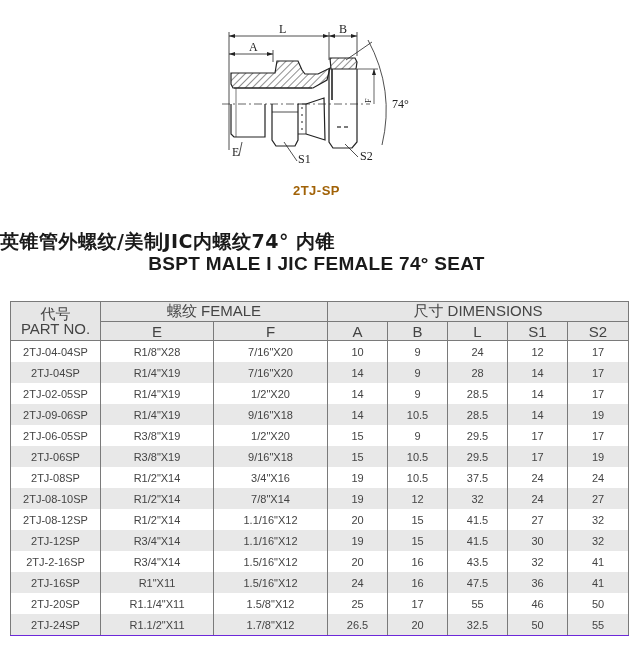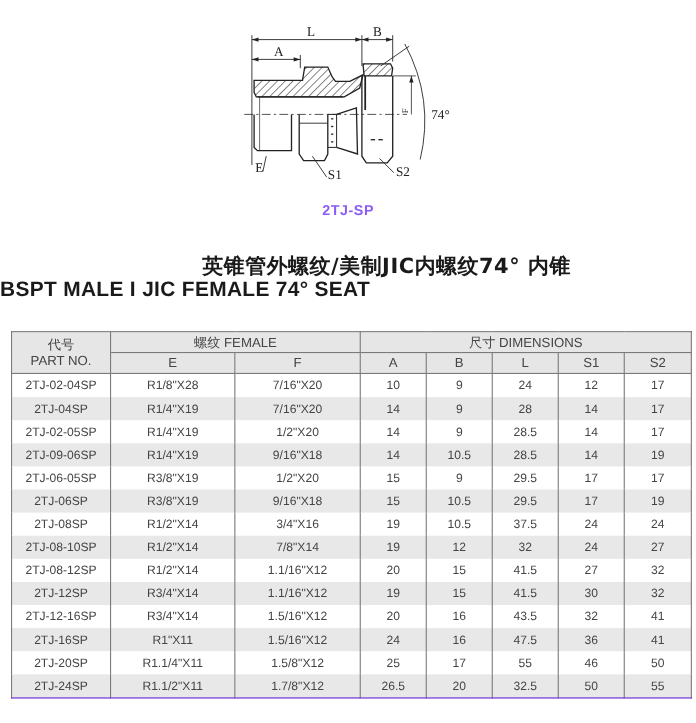--- a/index.html
+++ b/index.html
@@ -1,23 +1,23 @@
 <!DOCTYPE html>
 <html><head>
 <meta charset="utf-8">
 <style>
   html, body { margin: 0; padding: 0; background: #ffffff; }
   body { width: 633px; height: 657px; position: relative; overflow: hidden; font-family: "Liberation Sans", "DejaVu Sans", sans-serif; color: #333; }
   .drawing { position: absolute; left: 200px; top: 0; width: 240px; height: 180px; }
-  .model-label { position: absolute; left: 0; width: 633px; top: 183px; text-align: center; font-weight: bold; font-size: 13px; letter-spacing: 0.5px; color: #8b5cf6; }
-  .title-cn { position: absolute; left: 0; width: 519px; top: 229px; text-align: right; font-weight: bold; font-size: 19px; color: #1a1a1a; font-family: "DejaVu Sans", sans-serif; letter-spacing: 0.5px; }
-  .title-en { position: absolute; left: 0; width: 633px; top: 253px; text-align: left; font-weight: bold; font-size: 19px; color: #1a1a1a; letter-spacing: 0.3px; }
+  .model-label { position: absolute; left: 0; width: 633px; top: 183px; text-align: center; font-weight: bold; font-size: 13px; letter-spacing: 0.5px; color: #a16207; }
+  .title-cn { position: absolute; left: 0; width: 519px; top: 229px; text-align: left; font-weight: bold; font-size: 19px; color: #1a1a1a; font-family: "DejaVu Sans", sans-serif; letter-spacing: 0.5px; }
+  .title-en { position: absolute; left: 0; width: 633px; top: 253px; text-align: center; font-weight: bold; font-size: 19px; color: #1a1a1a; letter-spacing: 0.3px; }
   table.spec { position: absolute; left: 10px; top: 301px; border-collapse: collapse; width: 618px; table-layout: fixed; font-size: 11px; color: #444; }
   table.spec td, table.spec th { border: 1px solid #7a7a7a; text-align: center; padding: 0; font-weight: normal; }
-  table.spec thead th { background: #e6e6e6; height: 18px; font-size: 12px; color: #444; text-align: center; }
+  table.spec thead th { background: #e6e6e6; height: 18px; font-size: 15px; color: #444; text-align: center; }
   table.spec thead th.partno { line-height: 15px; }
   table.spec tbody td { height: 21px; border-top: none; border-bottom: none; }
   table.spec tbody tr:nth-child(even) td { background: #e8e8e8; }
   table.spec tbody tr:last-child td { border-bottom: 1px solid #6d28d9; }
   table.spec { border: 1px solid #7a7a7a; }
 </style>
 </head>
 <body>
 
 <svg class="drawing" viewBox="200 0 240 180" width="240" height="180" xmlns="http://www.w3.org/2000/svg">
@@ -119,21 +119,21 @@
       <th>F</th>
       <th>A</th>
       <th>B</th>
       <th>L</th>
       <th>S1</th>
       <th>S2</th>
     </tr>
   </thead>
   <tbody id="tbody">
   <tr>
-        <td>2TJ-02-04SP</td>
+        <td>2TJ-04-04SP</td>
         <td>R1/8"X28</td>
         <td>7/16"X20</td>
         <td>10</td>
         <td>9</td>
         <td>24</td>
         <td>12</td>
         <td>17</td>
       </tr>
       <tr>
         <td>2TJ-04SP</td>
@@ -219,21 +219,21 @@
         <td>2TJ-12SP</td>
         <td>R3/4"X14</td>
         <td>1.1/16"X12</td>
         <td>19</td>
         <td>15</td>
         <td>41.5</td>
         <td>30</td>
         <td>32</td>
       </tr>
       <tr>
-        <td>2TJ-12-16SP</td>
+        <td>2TJ-2-16SP</td>
         <td>R3/4"X14</td>
         <td>1.5/16"X12</td>
         <td>20</td>
         <td>16</td>
         <td>43.5</td>
         <td>32</td>
         <td>41</td>
       </tr>
       <tr>
         <td>2TJ-16SP</td>

